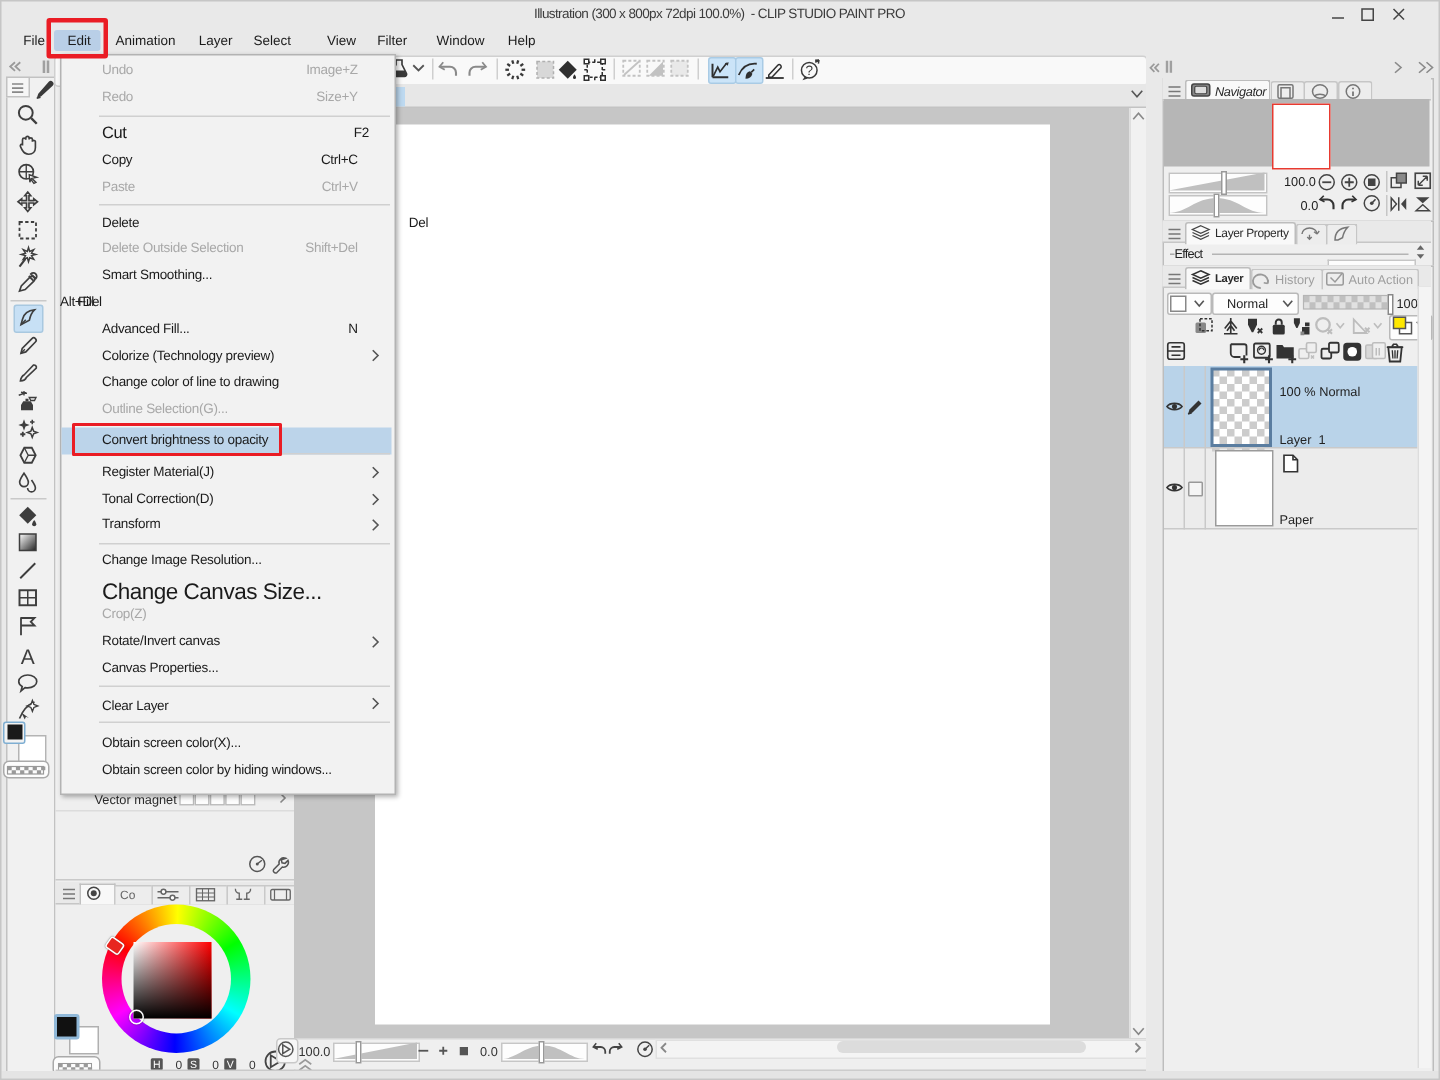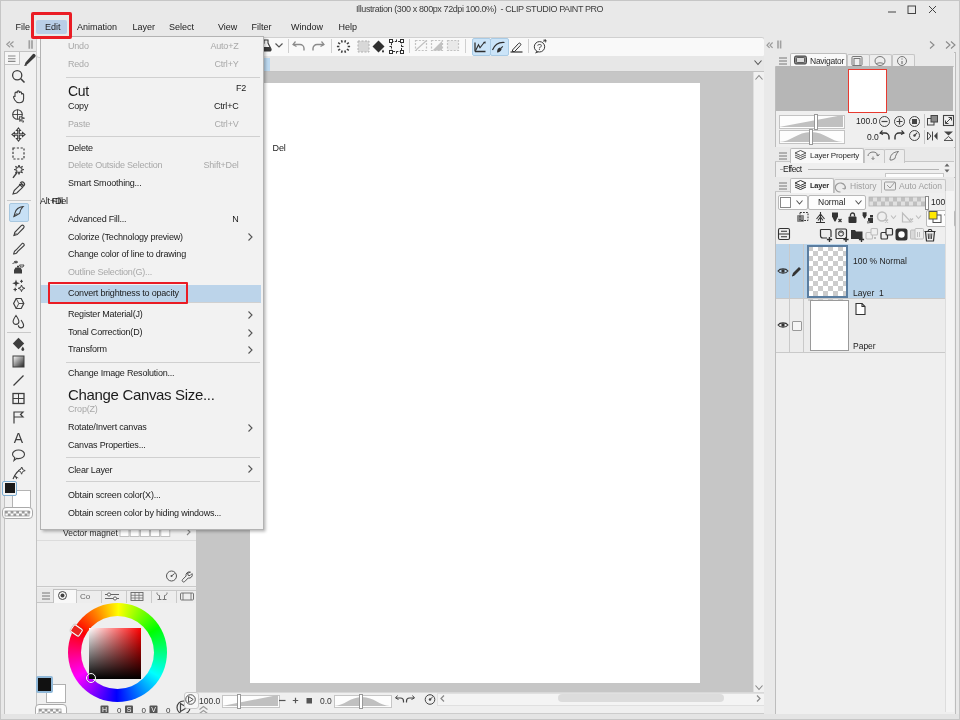--- a/index.html
+++ b/index.html
@@ -395,21 +395,21 @@
 <div class="abs" style="left:775px;top:52px;width:179px;height:94px;background:#efefef;border:1px solid #bdbdbd;"></div>
 <div class="abs" style="left:775px;top:52px;width:179px;height:14px;background:#e9e9e9;border-bottom:1px solid #c6c6c6;"></div>
 <svg style="left:779px;top:56.5px;" width="8" height="8" viewBox="0 0 8 8">
     <path d="M0 1h8M0 4h8M0 7h8" stroke="#777" stroke-width="1"></path>
   </svg>
 <div class="abs" style="left:790px;top:53px;width:55px;height:13.5px;background:#f9f9f9;border:1px solid #bdbdbd;border-bottom:none;border-radius:2px 2px 0 0;"></div>
 <svg style="left:794px;top:55px;" width="13" height="10" viewBox="0 0 13 10">
     <rect x="0.5" y="1" width="12" height="8" rx="1.5" fill="#888" stroke="#444"></rect>
     <rect x="2.5" y="2.5" width="8" height="5" rx="1" fill="#ddd" stroke="#444" stroke-width="0.8"></rect>
   </svg>
-<div class="txt" style="left:810px;top:55.5px;font-size:8.5px;color:#2a2a2a;letter-spacing:-0.03em;">Navigator</div>
+<div class="txt" style="left:810px;top:55.5px;font-size:8.5px;color:#2a2a2a;letter-spacing:-0.03em;font-style:italic;">Navigator</div>
 <div class="abs" style="left:846.5px;top:54px;width:21px;height:12.5px;background:#ededed;border:1px solid #c6c6c6;border-bottom:none;border-radius:2px 2px 0 0;"></div>
 <svg style="left:851.0px;top:55.5px;" width="12" height="10" viewBox="0 0 12 10">
     <rect x="1" y="0.5" width="10" height="9" rx="1" fill="none" stroke="#777" stroke-width="1"></rect>
     <rect x="3" y="2.5" width="6" height="7" fill="#efefef" stroke="#777" stroke-width="1"></rect>
   </svg>
 <div class="abs" style="left:869.0px;top:54px;width:21px;height:12.5px;background:#ededed;border:1px solid #c6c6c6;border-bottom:none;border-radius:2px 2px 0 0;"></div>
 <svg style="left:873.5px;top:55.5px;" width="12" height="10" viewBox="0 0 12 10">
     <ellipse cx="6" cy="5" rx="5" ry="4.5" fill="none" stroke="#777" stroke-width="1"></ellipse>
     <path d="M2 8 a5 3 0 0 1 8 0" fill="none" stroke="#777" stroke-width="1"></path>
   </svg>
@@ -715,25 +715,25 @@
 <div class="abs" style="left:809.5px;top:300px;width:37px;height:49px;background:#fff;border:1px solid #9a9a9a;"></div>
 <svg style="left:853px;top:302px;" width="15" height="15" viewBox="0 0 15 15">
     <path d="M3 1.5 h6 l3 3 v8 H3z" fill="#fff" stroke="#333" stroke-width="1.1"></path>
     <path d="M9 1.5 v3 h3" fill="none" stroke="#333" stroke-width="1.1"></path>
   </svg>
 <div class="txt" style="left:853px;top:341px;font-size:8.5px;color:#222;">Paper</div>
 <div class="abs" style="left:945px;top:191px;width:8px;height:521px;background:#f4f4f4;border-left:1px solid #ddd;"></div>
 <div class="abs" style="left:1px;top:714px;width:958px;height:5px;background:#e4e4e4;"></div>
 <div class="abs" style="left:40px;top:36px;width:221.5px;height:492px;background:#f2f2f2;border:1px solid #b3b3b3;box-shadow:1.5px 1.5px 3px rgba(0,0,0,0.3);z-index:50;"></div>
 <div class="txt" style="left:68px;top:41.39px;font-size:9px;letter-spacing:-0.022em;color:#a8a8a8;z-index:52;">Undo</div>
-<div class="txt" style="left:40px;top:41.39px;width:198.5px;font-size:9px;letter-spacing:-0.022em;color:#a8a8a8;text-align:right;z-index:52;">Auto+Z</div>
+<div class="txt" style="left:40px;top:41.39px;width:198.5px;font-size:9px;letter-spacing:-0.022em;color:#a8a8a8;text-align:right;z-index:52;">Image+Z</div>
 <div class="txt" style="left:68px;top:59.17px;font-size:9px;letter-spacing:-0.022em;color:#a8a8a8;z-index:52;">Redo</div>
-<div class="txt" style="left:40px;top:59.17px;width:198.5px;font-size:9px;letter-spacing:-0.022em;color:#a8a8a8;text-align:right;z-index:52;">Ctrl+Y</div>
+<div class="txt" style="left:40px;top:59.17px;width:198.5px;font-size:9px;letter-spacing:-0.022em;color:#a8a8a8;text-align:right;z-index:52;">Size+Y</div>
 <div class="abs" style="left:66px;top:76.66px;width:193.5px;height:1px;background:#d0d0d0;z-index:51;"></div>
-<div class="txt" style="left:68px;top:83.15px;font-size:14px;letter-spacing:-0.022em;color:#1b1b1b;z-index:52;">Cut</div>
+<div class="txt" style="left:68px;top:83.15px;font-size:11px;letter-spacing:-0.022em;color:#1b1b1b;z-index:52;">Cut</div>
 <div class="txt" style="left:40px;top:83.15px;width:206px;font-size:9px;letter-spacing:-0.022em;color:#1b1b1b;text-align:right;z-index:52;">F2</div>
 <div class="txt" style="left:68px;top:100.93px;font-size:9px;letter-spacing:-0.022em;color:#1b1b1b;z-index:52;">Copy</div>
 <div class="txt" style="left:40px;top:100.93px;width:198.5px;font-size:9px;letter-spacing:-0.022em;color:#1b1b1b;text-align:right;z-index:52;">Ctrl+C</div>
 <div class="txt" style="left:68px;top:118.71000000000001px;font-size:9px;letter-spacing:-0.022em;color:#a8a8a8;z-index:52;">Paste</div>
 <div class="txt" style="left:40px;top:118.71000000000001px;width:198.5px;font-size:9px;letter-spacing:-0.022em;color:#a8a8a8;text-align:right;z-index:52;">Ctrl+V</div>
 <div class="abs" style="left:66px;top:136.20000000000002px;width:193.5px;height:1px;background:#d0d0d0;z-index:51;"></div>
 <div class="txt" style="left:68px;top:142.69px;font-size:9px;letter-spacing:-0.022em;color:#1b1b1b;z-index:52;">Delete</div>
 <div class="txt" style="left:40px;top:142.69px;width:198.5px;font-size:9px;letter-spacing:-0.022em;color:#1b1b1b;text-align:right;z-index:52;margin-left:47px;">Del</div>
 <div class="txt" style="left:68px;top:160.47000000000003px;font-size:9px;letter-spacing:-0.022em;color:#a8a8a8;z-index:52;">Delete Outside Selection</div>
 <div class="txt" style="left:40px;top:160.47000000000003px;width:198.5px;font-size:9px;letter-spacing:-0.022em;color:#a8a8a8;text-align:right;z-index:52;">Shift+Del</div>

